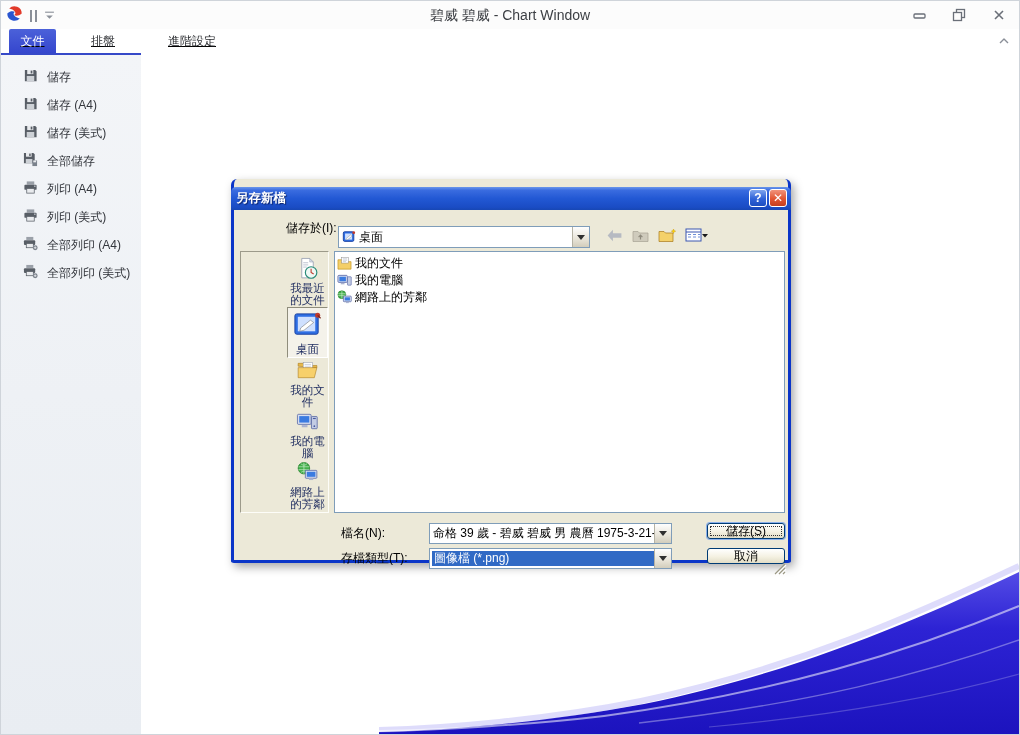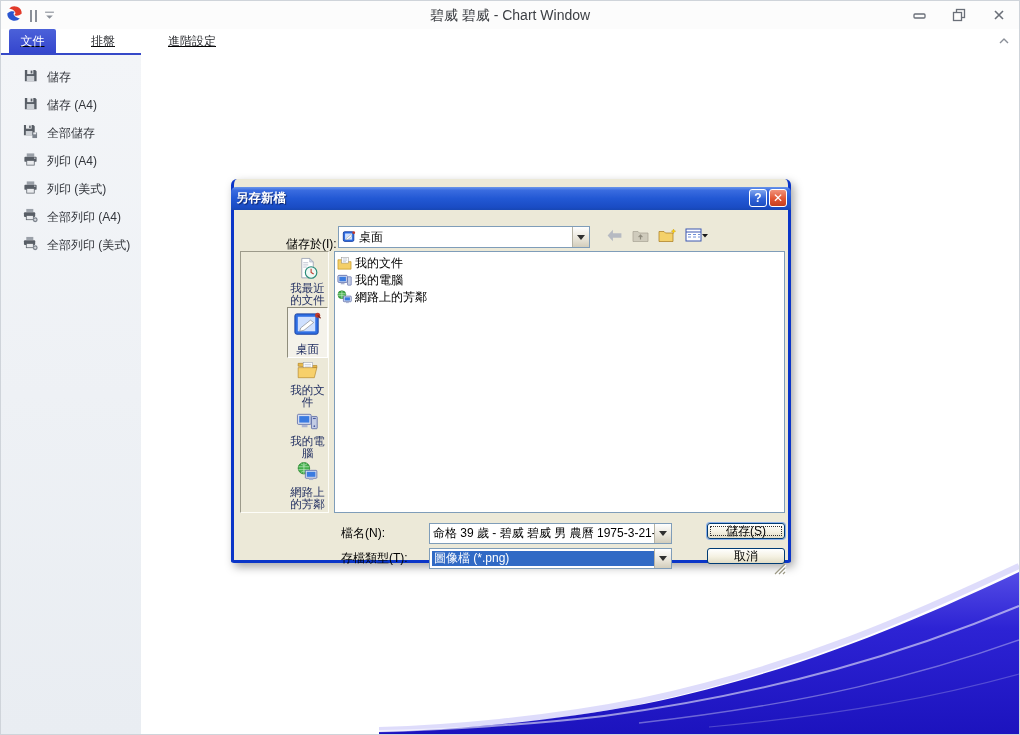--- a/index.html
+++ b/index.html
@@ -42,21 +42,21 @@
   .tbb-close { background:linear-gradient(180deg,#f0937c,#e25633 55%,#c33d1e); }
   .dlg-body { position:relative; width:100%; height:359px; font-size:12px; }
 
   .lbl { position:absolute; color:#000; font-size:12px; line-height:21px; }
   .field { background:#fff; border:1px solid #7f9db9; display:flex; align-items:center; }
   .combo-text { flex:1; padding-left:3px; white-space:nowrap; overflow:hidden; display:flex; align-items:center; gap:3px; }
   .combo-btn { width:17px; height:100%; background:linear-gradient(180deg,#fefefe,#e8e4d8 60%,#d2cdbc); border-left:1px solid #b5b2a4; display:flex; align-items:center; justify-content:center; cursor:pointer; }
   .tri { width:0; height:0; border-left:4px solid transparent; border-right:4px solid transparent; border-top:5px solid #2f2f2f; }
 
   .savein-combo { position:absolute; left:104px; top:8px; width:252px; height:22px; }
-  .savein-lbl { left:52px; top:16px; }
+  .savein-lbl { left:52px; top:0; }
   .dlg-toolbar { position:absolute; left:372px; top:9px; display:flex; align-items:center; gap:9px; }
   .tool { display:flex; align-items:center; cursor:pointer; }
 
   .places { position:absolute; left:6px; top:33px; width:89px; height:262px; background:#ece9d8; border:1px solid #9c9a8a; border-right-color:#fdfdf8; border-bottom-color:#fdfdf8; padding-top:4px;padding-left:46px; }
   .place { height:51px; display:flex; flex-direction:column; align-items:center; justify-content:center; gap:2px; cursor:pointer; border:1px solid transparent; }
   .place-lbl { font-size:11.5px; color:#1c2a5e; text-align:center; line-height:12px; }
   .place.selected { background:#f4f2ea; border-color:#8f8d7c #ffffff #ffffff #8f8d7c; }
 
   .filelist { position:absolute; left:100px; top:33px; width:451px; height:262px; background:#fff; border:1px solid #7f9db9; padding:3px 2px; }
   .file-row { height:17px; display:flex; align-items:center; gap:3px; font-size:12px; color:#000; cursor:pointer; }
@@ -141,20 +141,29 @@
         <span>儲存</span>
       </div>
       <div class="bs-item">
         <span><svg width="15" height="15" viewBox="0 0 16 16">
               <path d="M2 2h11l1.5 1.5V14H2z" fill="#585e66"></path>
               <rect x="4.5" y="2" width="6.5" height="4.5" fill="#e9ebee"></rect>
               <rect x="8.2" y="2.8" width="1.8" height="3" fill="#585e66"></rect>
               <rect x="4" y="8.5" width="8" height="5.5" fill="#cdd1d6"></rect>
             </svg></span>
         <span>儲存 (A4)</span>
+      </div>
+      <div class="bs-item">
+        <span><svg width="15" height="15" viewBox="0 0 16 16">
+              <path d="M2 2h11l1.5 1.5V14H2z" fill="#585e66"></path>
+              <rect x="4.5" y="2" width="6.5" height="4.5" fill="#e9ebee"></rect>
+              <rect x="8.2" y="2.8" width="1.8" height="3" fill="#585e66"></rect>
+              <rect x="4" y="8.5" width="8" height="5.5" fill="#cdd1d6"></rect>
+            </svg></span>
+        <span>儲存 (美式)</span>
       </div>
       <div class="bs-item">
         <span><svg width="15" height="15" viewBox="0 0 16 16">
               <path d="M1 1h10l1.5 1.5V12H1z" fill="#585e66"></path>
               <rect x="3.2" y="1" width="6" height="4" fill="#e9ebee"></rect>
               <rect x="6.6" y="1.7" width="1.6" height="2.6" fill="#585e66"></rect>
               <rect x="3" y="7.5" width="7" height="4.5" fill="#cdd1d6"></rect>
               <path d="M10 9h5v6h-5z" fill="#7b828c"></path>
               <rect x="11" y="9" width="3" height="2" fill="#e9ebee"></rect>
             </svg></span>

